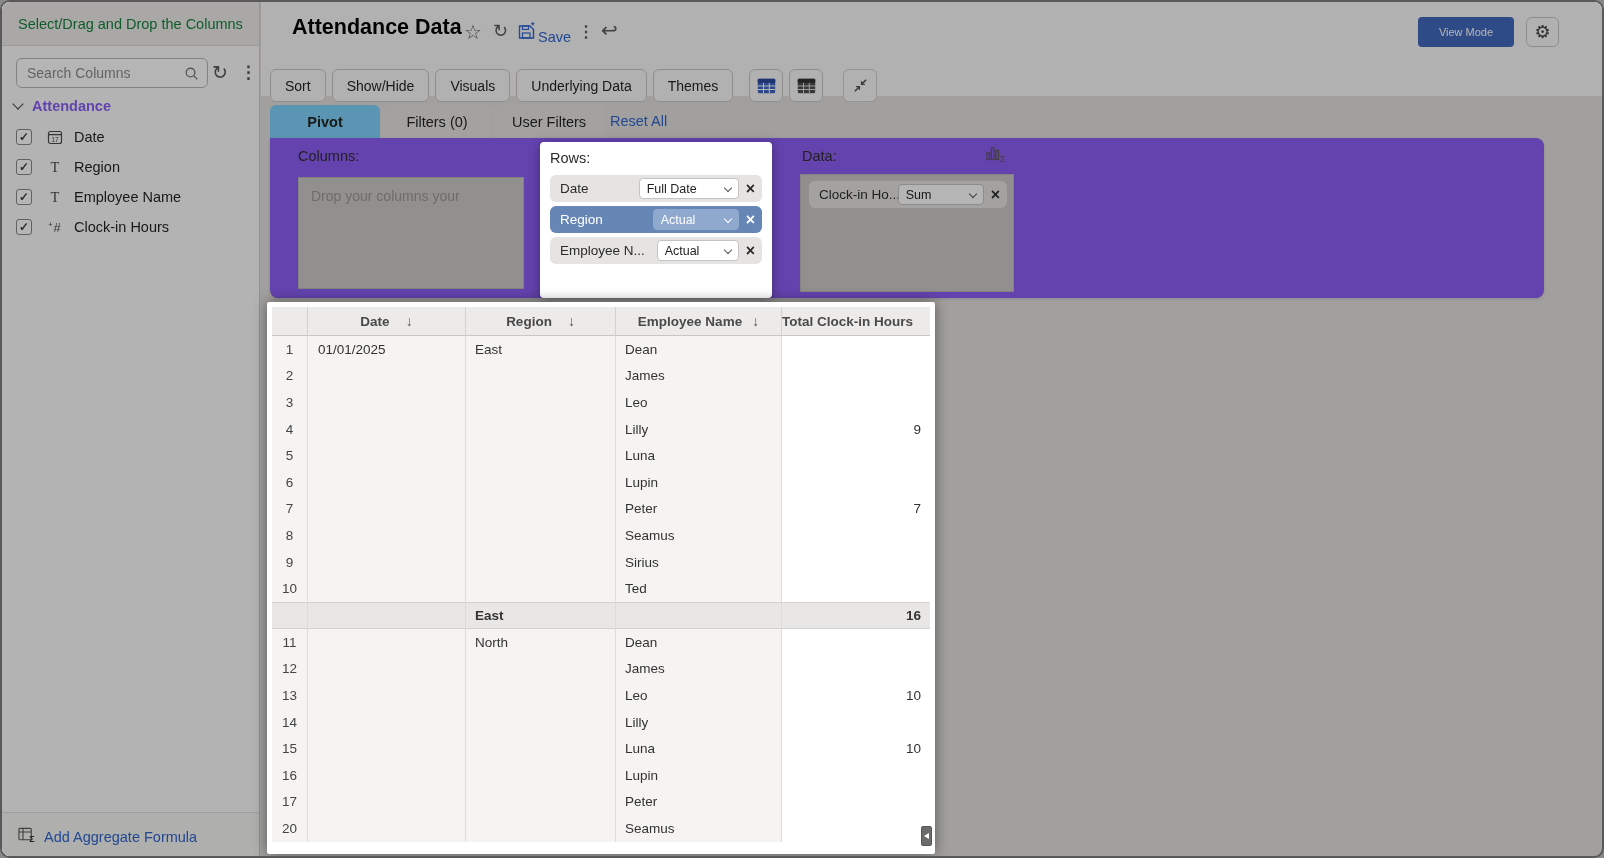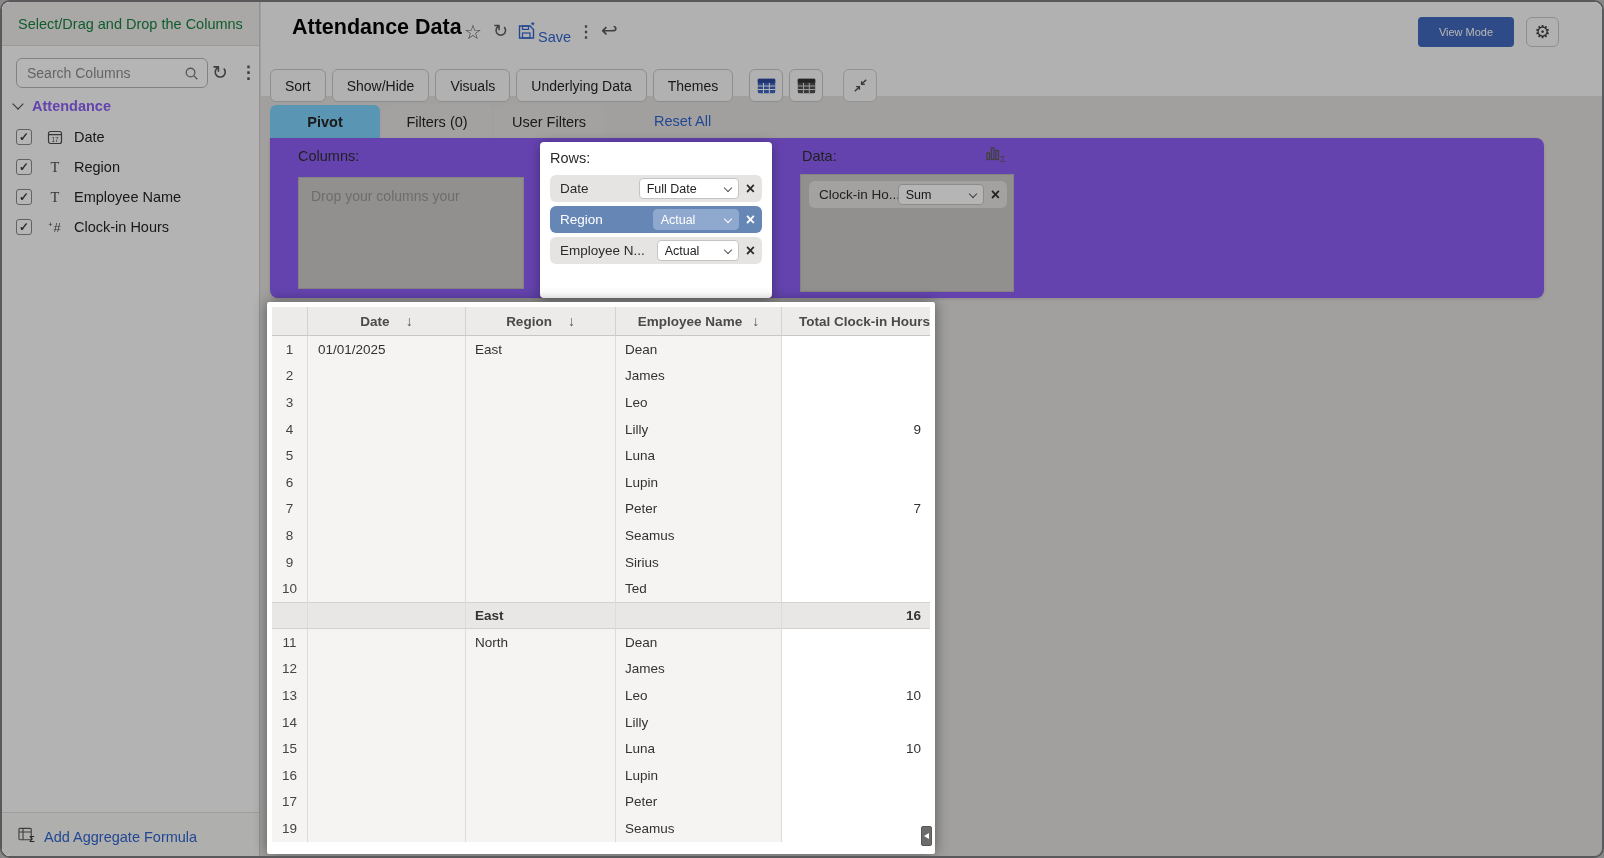--- a/index.html
+++ b/index.html
@@ -57,21 +57,21 @@
            font-size:14px; color:#222; cursor:pointer; font-family:"Liberation Sans",sans-serif;}
   .tb-icon-btn{ height:33px; width:34px; background:#fbfaf9; border:1px solid #c9c7c5; border-radius:6px;
                 display:flex; align-items:center; justify-content:center; cursor:pointer;}
   .tb-gap{ width:4px; }
 
   
   .tab{ position:absolute; top:103px; width:110px; height:33px; border:none; cursor:pointer;
         border-radius:6px 6px 0 0; font-size:14.5px; color:#222; background:#e6e4e2;
         font-family:"Liberation Sans",sans-serif;}
   .tab.active{ background:#7dd3fc; font-weight:bold; }
-  .reset-all{ position:absolute; left:608px; top:111px; color:#2e63cf; font-size:14.5px; cursor:pointer;margin-left:44px;}
+  .reset-all{ position:absolute; left:608px; top:111px; color:#2e63cf; font-size:14.5px; cursor:pointer;}
   #tab-panel{ position:absolute; left:268px; top:136px; width:1274px; height:160px;
               background:#8b5cf6; border-radius:0 8px 8px 8px; box-shadow:0 1px 3px rgba(0,0,0,0.15);}
   .panel-label{ position:absolute; font-size:14.5px; color:#2b2b2b; }
   .dropzone{ position:absolute; background:#cccac7; border:1px solid #bab8b6; font-size:14px; color:#969492; }
   .dz-placeholder{ padding:10px 12px; color:#9a9896; }
   .agg-icon{ position:absolute; left:716px; top:8px; }
 
   
   .chip{ position:absolute; height:27px; border-radius:6px; background:#e6e4e2;
          display:flex; align-items:center; }
@@ -325,21 +325,21 @@
         <span class="sort-arrow">↓</span>
       </div>
       <div class="tcell tcell-region">
         <span>Region</span>
         <span class="sort-arrow">↓</span>
       </div>
       <div class="tcell tcell-emp">
         <span>Employee Name</span>
         <span class="sort-arrow" style="margin-left:10px">↓</span>
       </div>
-      <div class="tcell tcell-val" style="justify-content:flex-end">
+      <div class="tcell tcell-val" style="justify-content:flex-start">
         <span>Total Clock-in Hours</span>
       </div>
     </div>
     <div>
         <div class="trow">
           <div class="tcell tcell-num">1</div>
           <div class="tcell tcell-date">01/01/2025</div>
           <div class="tcell tcell-region">East</div>
           <div class="tcell tcell-emp">Dean</div>
           <div class="tcell tcell-val"></div>
@@ -457,21 +457,21 @@
           <div class="tcell tcell-val"></div>
         </div>
         <div class="trow">
           <div class="tcell tcell-num">17</div>
           <div class="tcell tcell-date"></div>
           <div class="tcell tcell-region"></div>
           <div class="tcell tcell-emp">Peter</div>
           <div class="tcell tcell-val"></div>
         </div>
         <div class="trow">
-          <div class="tcell tcell-num">19</div>
+          <div class="tcell tcell-num">20</div>
           <div class="tcell tcell-date"></div>
           <div class="tcell tcell-region"></div>
           <div class="tcell tcell-emp">Seamus</div>
           <div class="tcell tcell-val"></div>
         </div>
       </div>
     <div class="scroll-thumb">
         <i></i>
       </div>
   </div>

